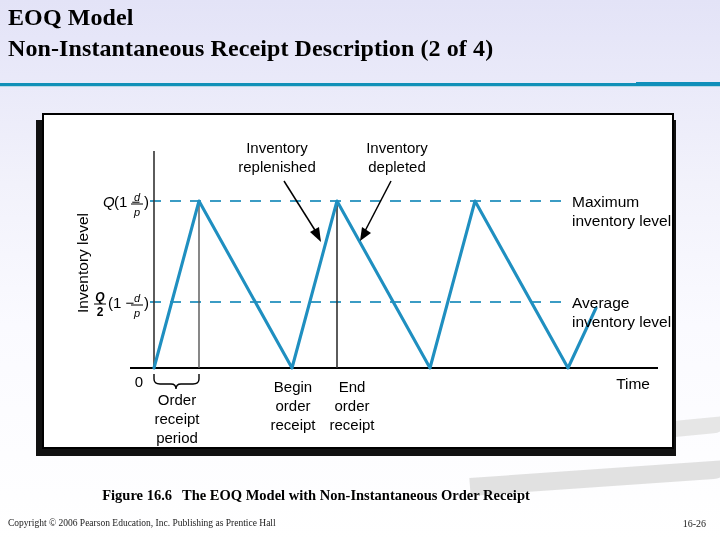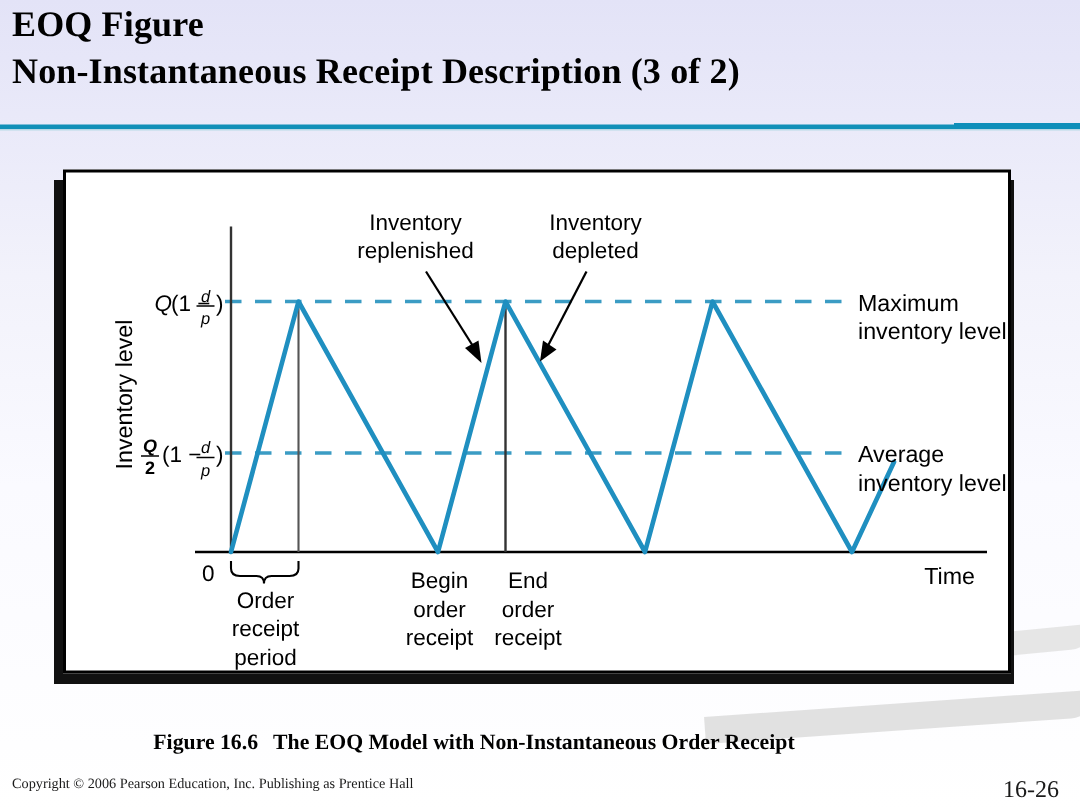--- a/index.html
+++ b/index.html
@@ -47,28 +47,28 @@
 
   .axis-text { font-family:"Liberation Sans", sans-serif; fill:#000; }
 
   
   #figure-caption { position:absolute; left:0; top:487px; width:632px; text-align:center;
                     font-family:"Liberation Serif", serif; font-weight:700; font-size:14.5px; color:#000; }
   #figure-caption .cap-num { margin-right:10px; }
   #copyright { position:absolute; left:8px; top:518px;
                font-family:"Liberation Serif", serif; font-size:9.5px; color:#1a1a1a; white-space:nowrap; }
   #page-number { position:absolute; right:14px; top:518px;
-                 font-family:"Liberation Serif", serif; font-size:16px; color:#1a1a1a; }
+                 font-family:"Liberation Serif", serif; font-size:10px; color:#1a1a1a; }
 </style>
 </head>
 <body>
 
 <div id="title-block">
-  <div id="title-line-1" class="title-line">EOQ Figure</div>
-  <div id="title-line-2" class="title-line">Non-Instantaneous Receipt Description (3 of 2)</div>
+  <div id="title-line-1" class="title-line">EOQ Model</div>
+  <div id="title-line-2" class="title-line">Non-Instantaneous Receipt Description (2 of 4)</div>
 </div>
 <div id="title-rule">
   <div class="seg-a"></div>
   <div class="seg-b"></div>
   <div class="seg-c"></div>
 </div>
 
 <div class="swoosh" id="swoosh-1"></div>
 <div class="swoosh" id="swoosh-2"></div>
 

